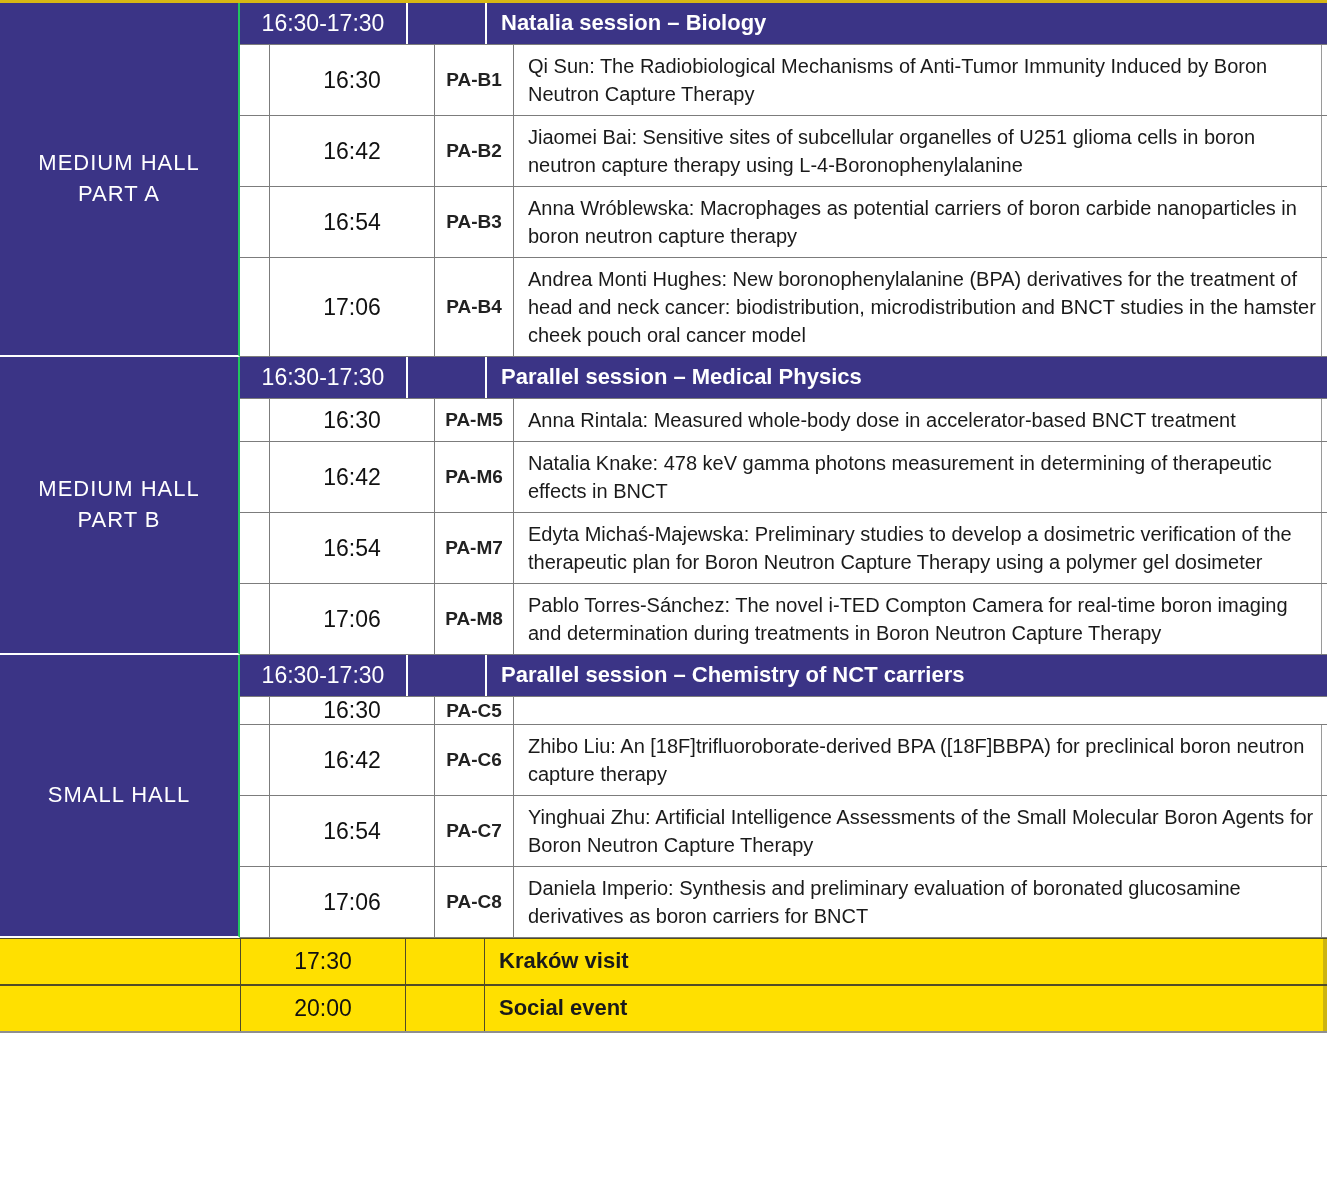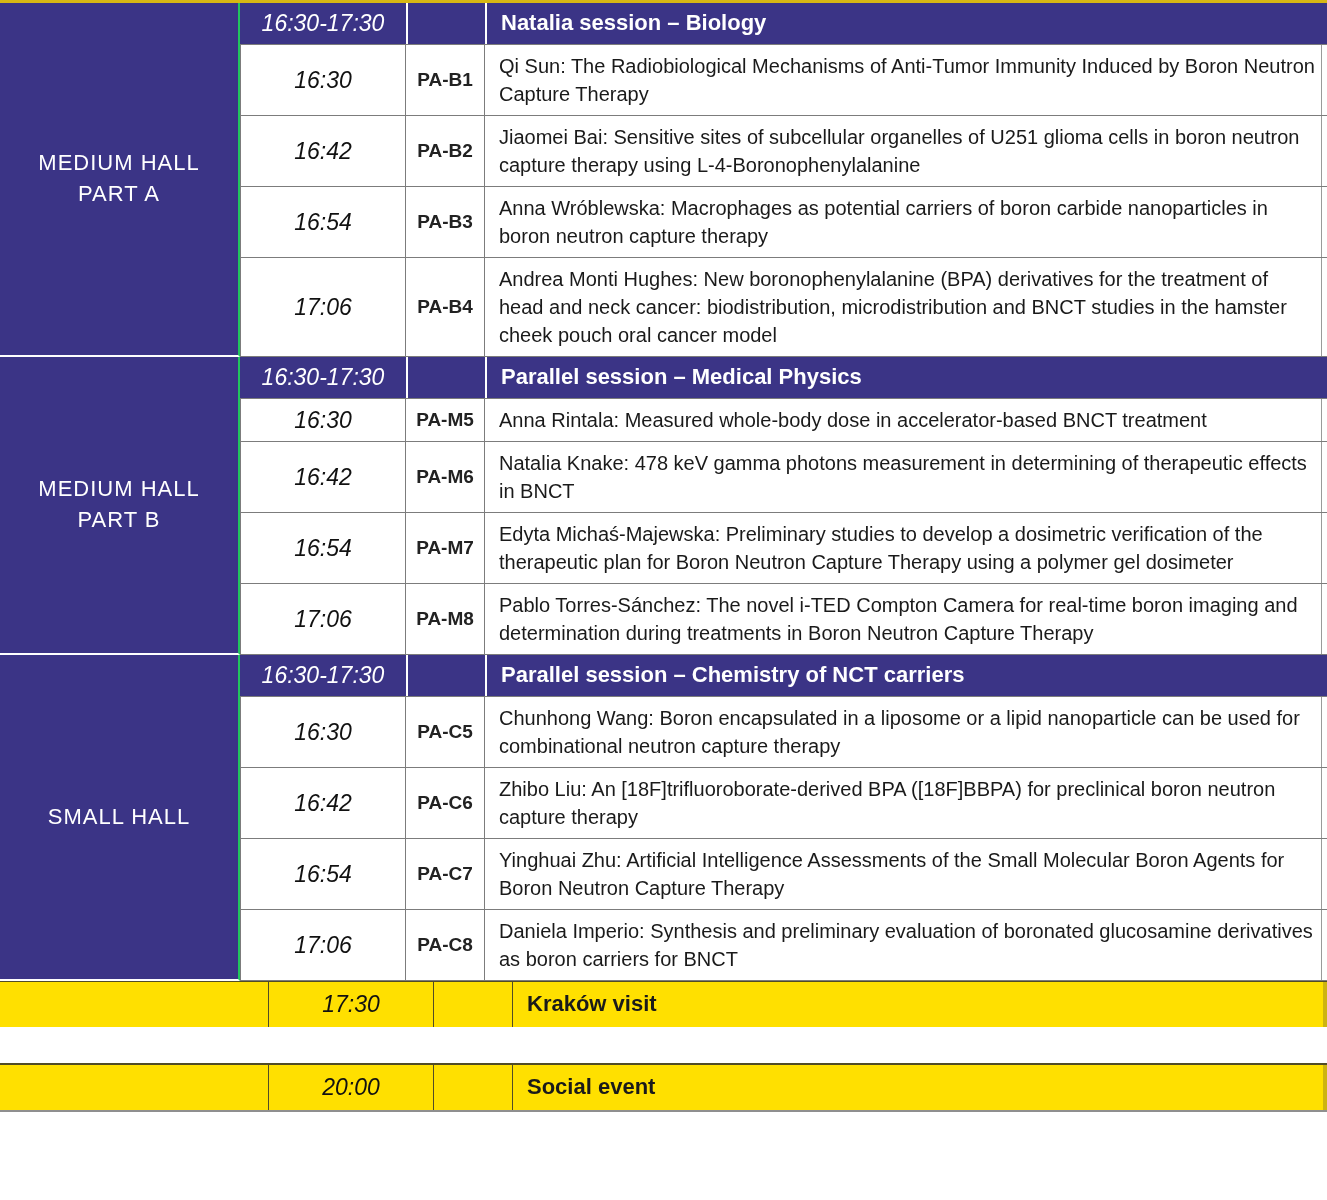--- a/index.html
+++ b/index.html
@@ -31,21 +31,20 @@
     border-right: 2px solid #22c55e;
     border-bottom: 2px solid #ffffff;
   }
   .section:last-of-type .hall-cell { border-bottom: none; }
   .rows { flex: 1 1 auto; display: flex; flex-direction: column; min-width: 0; }
   .row { display: flex; }
   .cell-time {
     width: 166px; flex: 0 0 166px;
     display: flex; align-items: center; justify-content: center;
     font-size: 23px;
-    font-style: italic;
   }
   .cell-code {
     width: 79px; flex: 0 0 79px;
     display: flex; align-items: center; justify-content: center;
     font-size: 19px;
   }
   .cell-desc {
     flex: 1 1 auto;
     display: flex; align-items: center;
     padding: 7px 10px 7px 14px;
@@ -62,34 +61,33 @@
   }
   .header-row .cell-time { font-size: 23px; }
   .header-row .cell-code { border-left: 2px solid #ffffff; }
   .header-row .cell-desc { border-left: 2px solid #ffffff; font-weight: bold; font-size: 22px; padding-top: 4px; padding-bottom: 4px; }
   
   .talk-row {
     background: #ffffff;
     border-bottom: 1px solid var(--grid, #7c7c7c);
   }
   .section:last-of-type .talk-row:last-child { border-bottom: none; }
-  .talk-row .cell-time { border-left: 1px solid var(--grid, #7c7c7c); border-right: 1px solid var(--grid, #7c7c7c); color: #111; }
+  .talk-row .cell-time { border-left: 1px solid var(--grid, #7c7c7c); border-right: 1px solid var(--grid, #7c7c7c); color: #111; margin-left: 29px; }
   .talk-row .cell-code { border-right: 1px solid var(--grid, #7c7c7c); color: #222; font-weight: bold; }
   .talk-row .cell-desc {
     
     box-shadow: inset -5px 0 0 #ffffff, inset -6px 0 0 #9a9a9a;
   }
   
   .event-row {
     background: var(--yellow, #ffe000);
     min-height: 46px;
     border-top: 1px solid var(--footer-border, #514c26);
-    padding-left: 28px;
   }
-  .event-row + .event-row { border-top: 2px solid var(--footer-border, #514c26); margin-top: 36px; }
+  .event-row + .event-row { border-top: 2px solid var(--footer-border, #514c26); }
   .event-hall-spacer { width: 240px; flex: 0 0 240px; }
   .event-row .cell-time { border-left: 1px solid var(--footer-border, #514c26); border-right: 1px solid var(--footer-border, #514c26); color: #111; }
   .event-row .cell-code { border-right: 1px solid var(--footer-border, #514c26); }
   .event-row .cell-desc { font-weight: bold; font-size: 22px; box-shadow: inset -4px 0 0 #cdb410; }
 </style>
 </head>
 <body>
 
 <div class="schedule" id="schedule-root">
     <div class="section">
@@ -158,21 +156,20 @@
       <div class="hall-cell">SMALL HALL</div>
       <div class="rows">
         <div class="row header-row">
           <div class="cell-time">16:30-17:30</div>
           <div class="cell-code"></div>
           <div class="cell-desc">Parallel session – Chemistry of NCT carriers</div>
         </div>
         <div class="row talk-row">
           <div class="cell-time">16:30</div>
           <div class="cell-code">PA-C5</div>
-          <div class="cell-desc">Chunhong Wang: Boron encapsulated in a liposome or a lipid nanoparticle can be used for combinational neutron capture therapy</div>
         </div>
         <div class="row talk-row">
           <div class="cell-time">16:42</div>
           <div class="cell-code">PA-C6</div>
           <div class="cell-desc">Zhibo Liu: An [18F]trifluoroborate-derived BPA ([18F]BBPA) for preclinical boron neutron capture therapy</div>
         </div>
         <div class="row talk-row">
           <div class="cell-time">16:54</div>
           <div class="cell-code">PA-C7</div>
           <div class="cell-desc">Yinghuai Zhu: Artificial Intelligence Assessments of the Small Molecular Boron Agents for Boron Neutron Capture Therapy</div>

